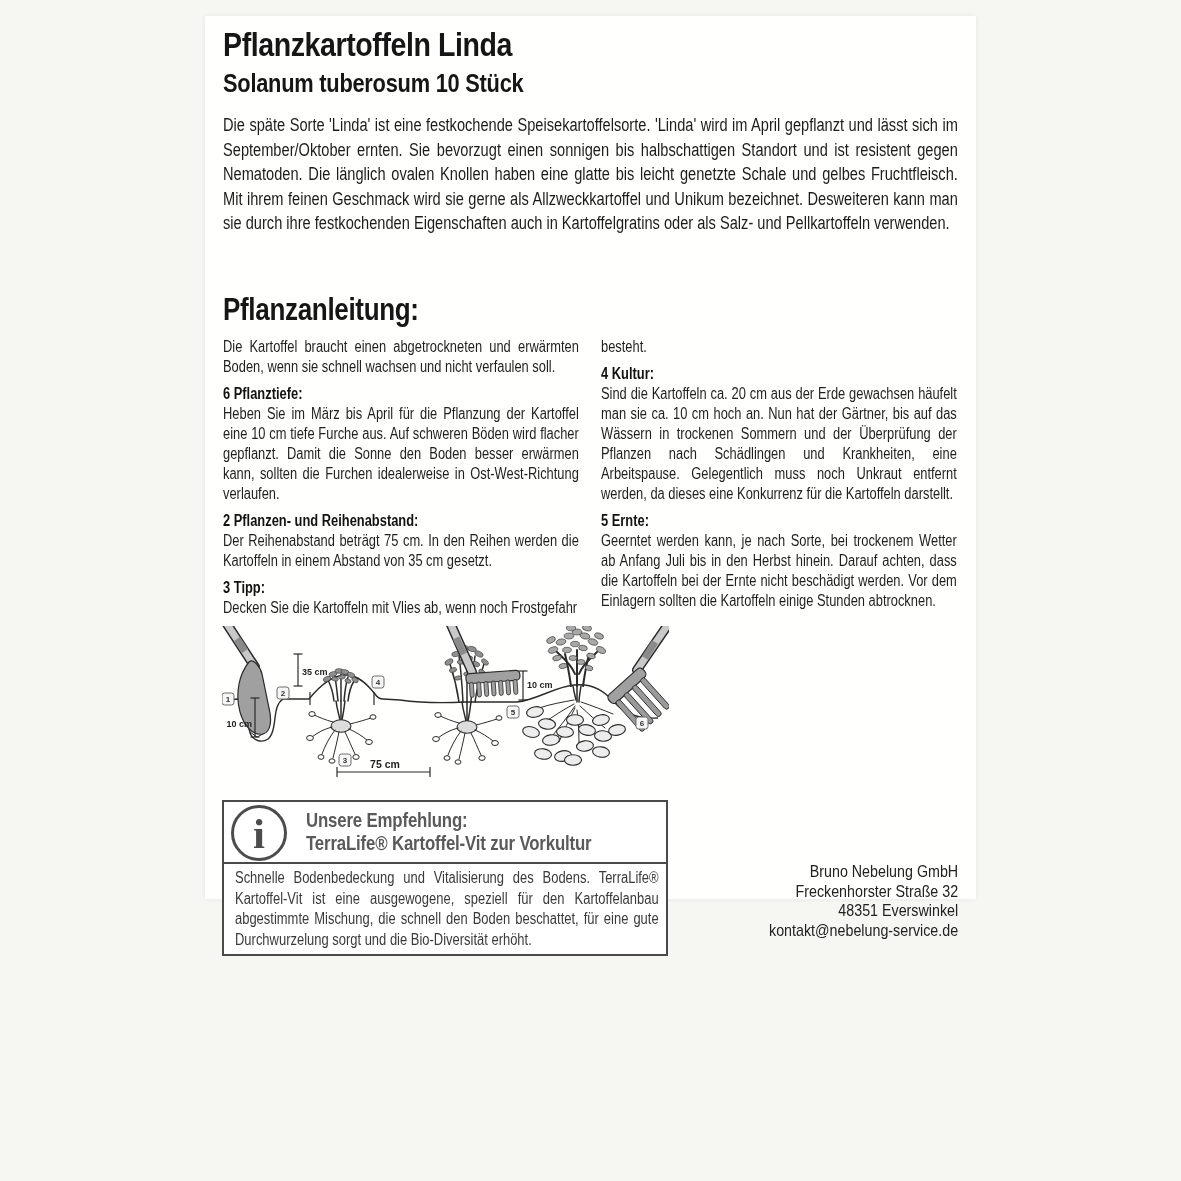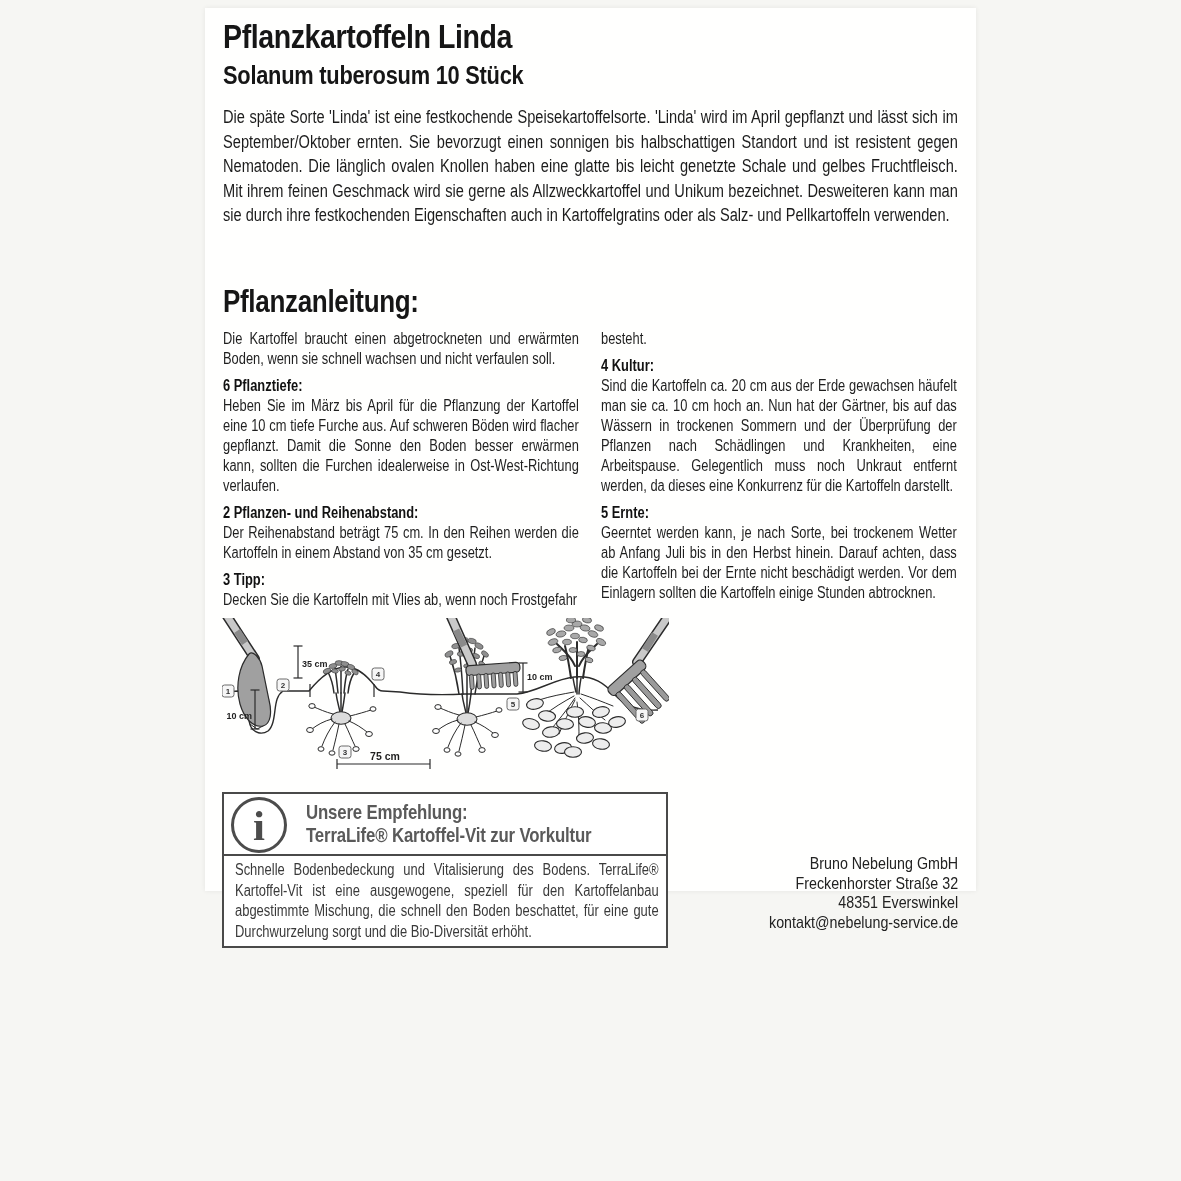--- a/index.html
+++ b/index.html
@@ -3,21 +3,21 @@
 <meta charset="utf-8">
 <style>
   html,body{margin:0;padding:0;}
   body{
     width:1181px;height:1181px;position:relative;
     background:#f6f6f3;
     font-family:"Liberation Sans",sans-serif;
     -webkit-font-smoothing:antialiased;
   }
   .page{
-    position:absolute;left:205px;top:8px;width:771px;height:883px;
+    position:absolute;left:205px;top:16px;width:771px;height:883px;
     background:#fffffe;box-shadow:0 0 5px rgba(0,0,0,.07);
   }
   .abs{position:absolute;margin:0;}
   .page-title{
     left:18px;top:8px;font-size:34px;line-height:40px;font-weight:700;
     color:#161616;letter-spacing:-.5px;
     transform:scaleX(.84);transform-origin:0 0;white-space:nowrap;
   }
   .page-subtitle{
     left:18px;top:52px;font-size:26px;line-height:30px;font-weight:700;

